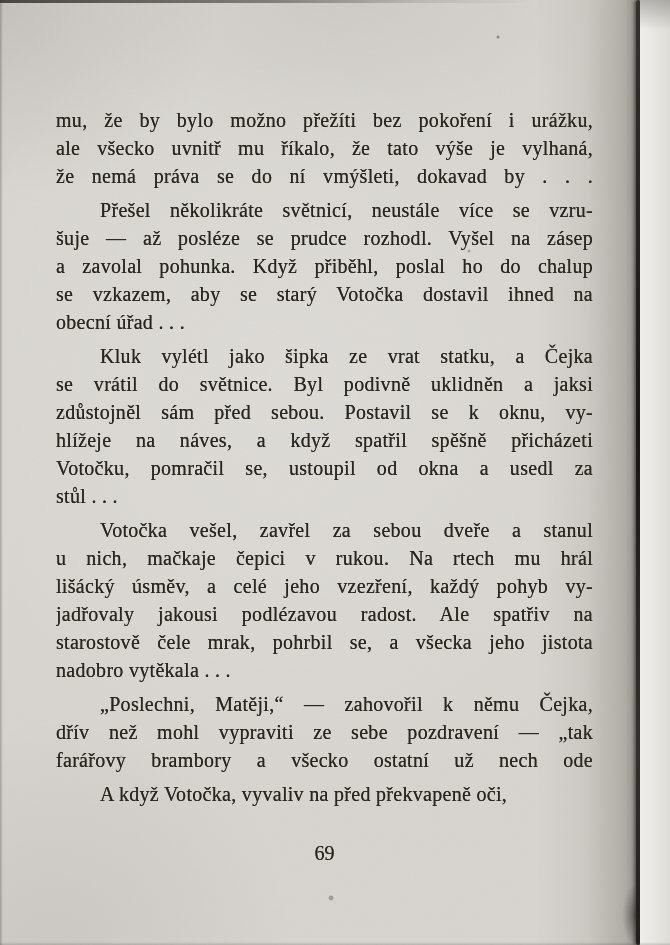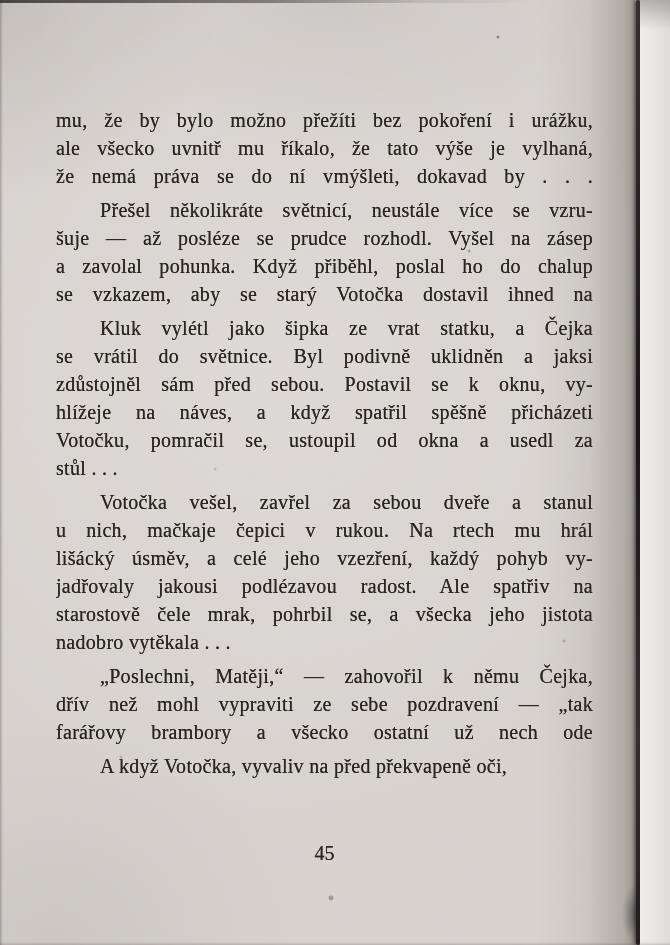--- a/index.html
+++ b/index.html
@@ -153,20 +153,21 @@
       <div class="para">
         <div class="line">mu, že by bylo možno přežíti bez pokoření i urážku,</div>
         <div class="line">ale všecko uvnitř mu říkalo, že tato výše je vylhaná,</div>
         <div class="line">že nemá práva se do ní vmýšleti, dokavad by . . .</div>
       </div>
       <div class="para indent">
         <div class="line">Přešel několikráte světnicí, neustále více se vzru-</div>
         <div class="line">šuje — až posléze se prudce rozhodl. Vyšel na zásep</div>
         <div class="line">a zavolal pohunka. Když přiběhl, poslal ho do chalup</div>
         <div class="line">se vzkazem, aby se starý Votočka dostavil ihned na</div>
+        <div class="line last">obecní úřad . . .</div>
       </div>
       <div class="para indent">
         <div class="line">Kluk vylétl jako šipka ze vrat statku, a Čejka</div>
         <div class="line">se vrátil do světnice. Byl podivně uklidněn a jaksi</div>
         <div class="line">zdůstojněl sám před sebou. Postavil se k oknu, vy-</div>
         <div class="line">hlížeje na náves, a když spatřil spěšně přicházeti</div>
         <div class="line">Votočku, pomračil se, ustoupil od okna a usedl za</div>
         <div class="line last">stůl . . .</div>
       </div>
       <div class="para indent">
@@ -180,21 +181,21 @@
       <div class="para indent">
         <div class="line">„Poslechni, Matěji,“ — zahovořil k němu Čejka,</div>
         <div class="line">dřív než mohl vypraviti ze sebe pozdravení — „tak</div>
         <div class="line">farářovy brambory a všecko ostatní už nech ode</div>
       </div>
       <div class="para indent">
         <div class="line last">A když Votočka, vyvaliv na před překvapeně oči,</div>
       </div>
     </div>
 
-  <div class="page-number">45</div>
+  <div class="page-number">69</div>
 
   <div class="fold-shadow"></div>
   <div class="fold-line"></div>
   <div class="next-page-strip"></div>
   <div class="edge-top"></div>
   <div class="edge-left"></div>
   <div class="edge-bottom"></div>
   <div class="specks"></div>
 </div>
 

